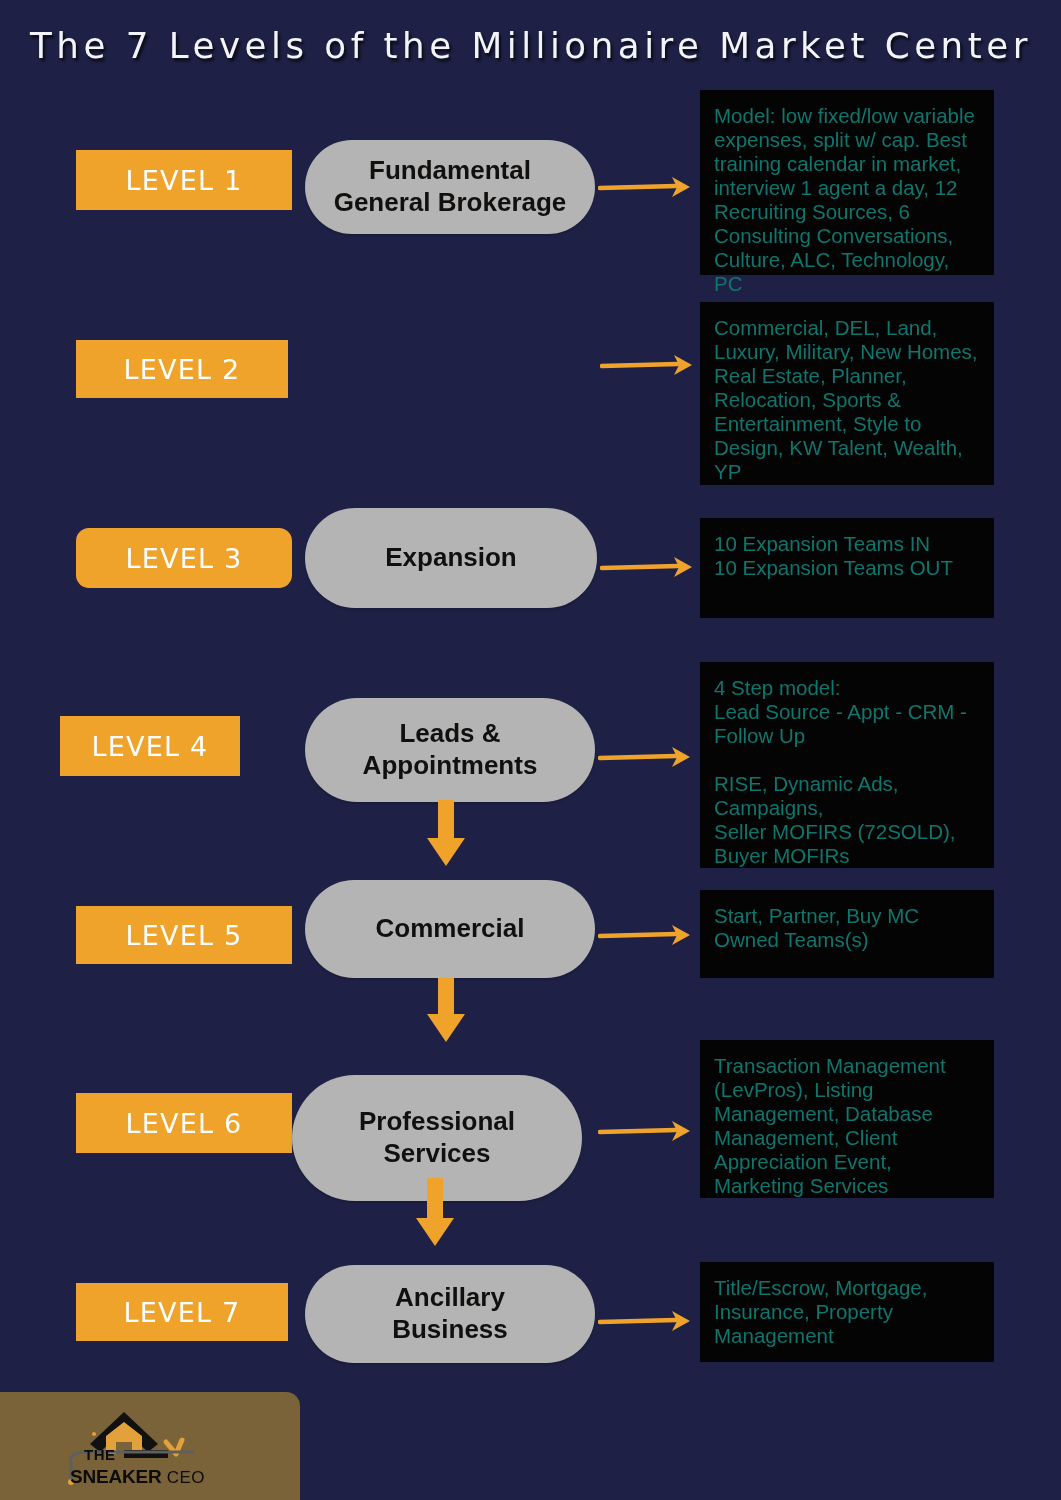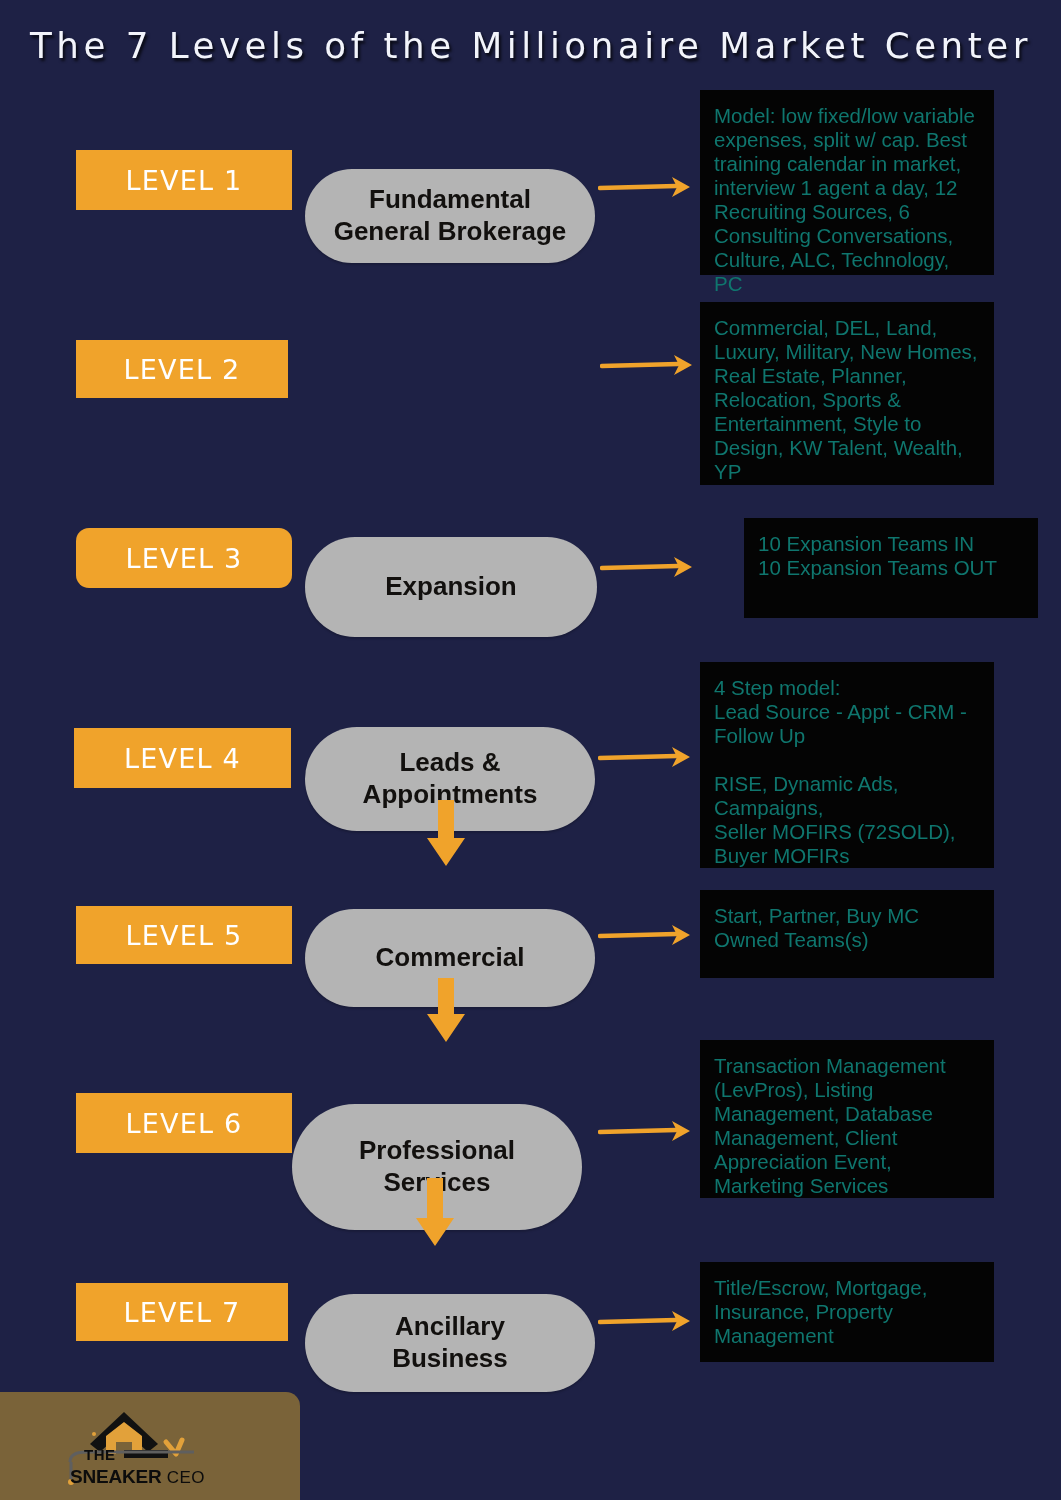--- a/index.html
+++ b/index.html
@@ -55,21 +55,20 @@
   
   .pill {
     position: absolute;
     background: #b4b4b4;
     border-radius: 999px;
     display: flex;
     align-items: center;
     justify-content: center;
     text-align: center;
     box-shadow: 0 2px 2px rgba(0,0,0,0.18);
-    margin-top: 29px;
   }
   .pill-label {
     font-family: "Liberation Sans", sans-serif;
     font-weight: bold;
     font-size: 26px;
     line-height: 1.22;
     color: #12100e;
     padding: 0 14px;
   }
 
@@ -187,26 +186,26 @@
   </div>
   <div class="pill" style="left:305px; top:508px; width:292px; height:100px;">
     <span class="pill-label">Expansion</span>
   </div>
   <div class="h-arrow" style="left:600px; top:554px; width:96px;">
     <svg width="96" height="26" viewBox="0 0 96 26">
       <path d="M2 14 L78 12" stroke="#f0a32b" stroke-width="4.5" fill="none" stroke-linecap="round"></path>
       <path d="M74 3 L92 13 L74 23 L79 13 Z" fill="#f0a32b"></path>
     </svg>
   </div>
-  <div class="panel" style="left:700px; top:518px; width:294px; height:100px;margin-left:44px;">
+  <div class="panel" style="left:700px; top:518px; width:294px; height:100px;">
     <div class="panel-text">10 Expansion Teams IN
 10 Expansion Teams OUT</div>
   </div>
 
-  <div class="badge" style="left:74px; top:716px; width:217px; height:60px;margin-top:12px;">
+  <div class="badge" style="left:60px; top:716px; width:180px; height:60px;">
     <span class="badge-label">LEVEL 4</span>
   </div>
   <div class="pill" style="left:305px; top:698px; width:290px; height:104px;">
     <span class="pill-label">Leads &amp;<br>Appointments</span>
   </div>
   <div class="h-arrow" style="left:598px; top:744px; width:96px;">
     <svg width="96" height="26" viewBox="0 0 96 26">
       <path d="M2 14 L78 12" stroke="#f0a32b" stroke-width="4.5" fill="none" stroke-linecap="round"></path>
       <path d="M74 3 L92 13 L74 23 L79 13 Z" fill="#f0a32b"></path>
     </svg>

